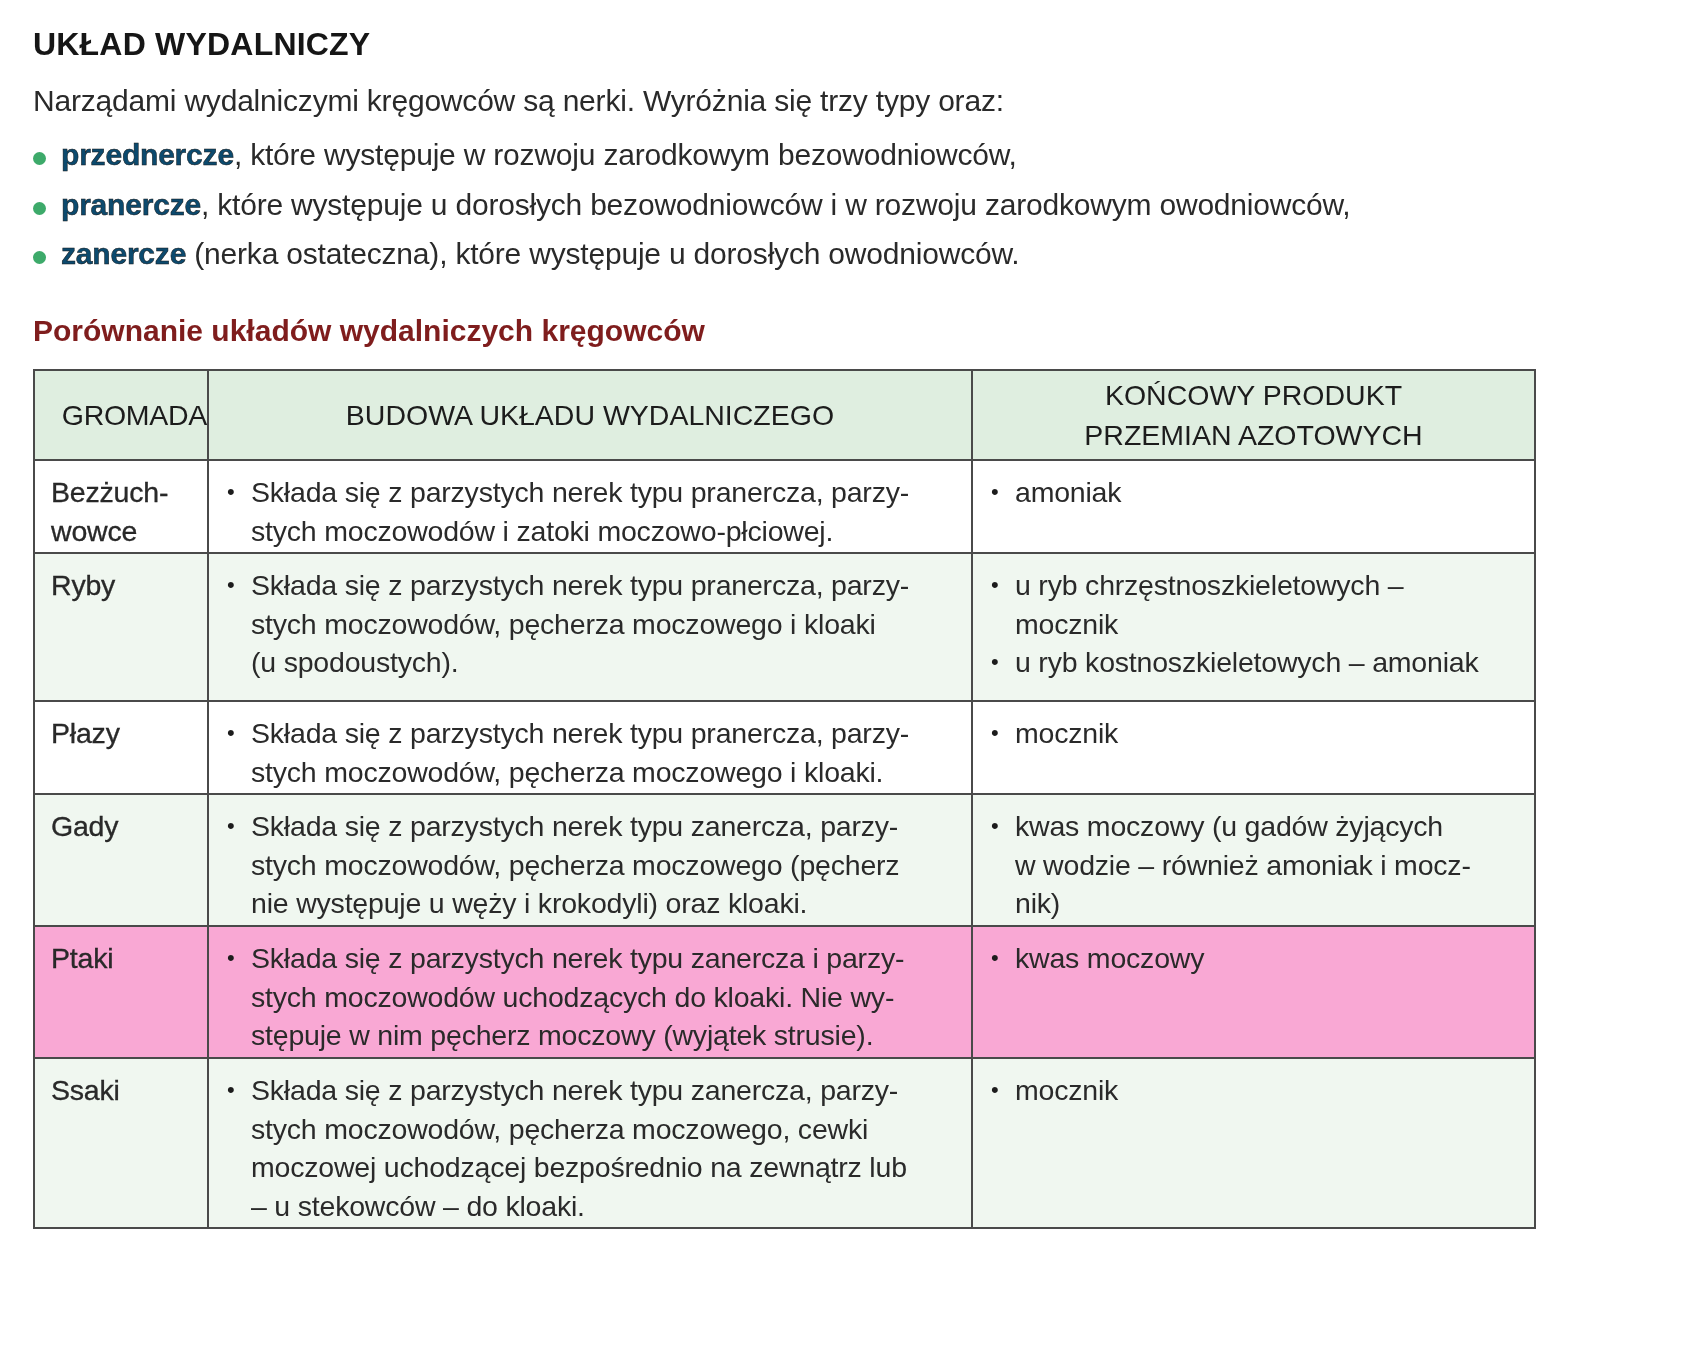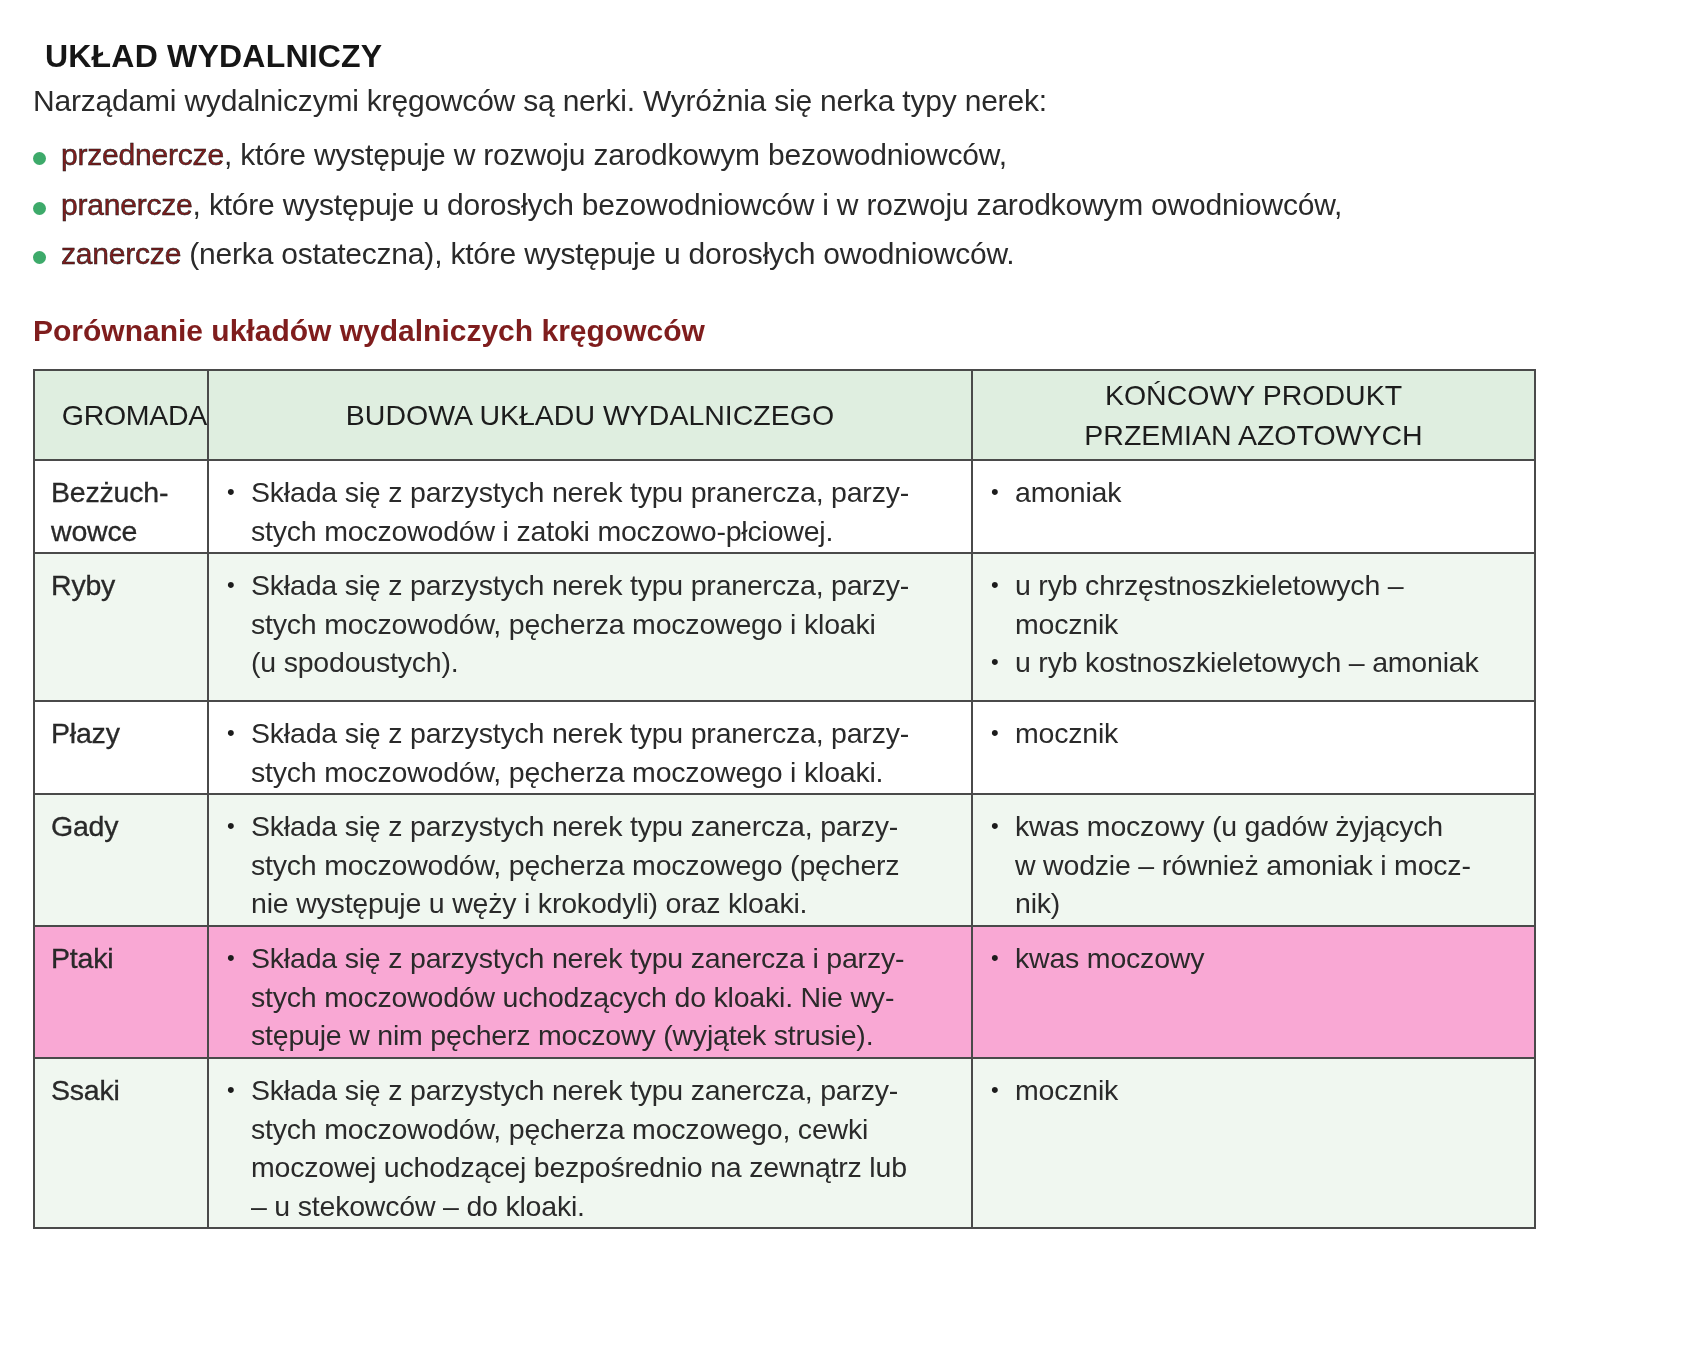--- a/index.html
+++ b/index.html
@@ -18,21 +18,21 @@
   .page {
     position: absolute;
     left: 33px;
     top: 0;
     width: 1501px;
   }
   .title {
     position: absolute;
     left: 0;
     top: 26px;
-    margin: 12px;
+    margin: 0;
     font-size: 32px;
     font-weight: 700;
     letter-spacing: 0.2px;
     color: #161616;
   }
   .intro {
     position: absolute;
     left: 0;
     top: 84px;
     margin: 0;
@@ -62,22 +62,22 @@
   .types .dot {
     display: inline-block;
     width: 13px;
     height: 13px;
     border-radius: 50%;
     margin-top: 14px;
     margin-right: 15px;
     flex-shrink: 0;
   }
   .types .term {
-    color: #7f1d1d;
-    font-weight: 400;
+    color: #0c4a6e;
+    font-weight: 700;
     -webkit-text-stroke: 0.5px #161616;
   }
   .subtitle {
     position: absolute;
     left: 0;
     top: 314px;
     margin: 0;
     font-size: 30px;
     font-weight: 700;
     color: #7f1d1d;
@@ -154,21 +154,21 @@
   tr.r5 { height: 132px; }
   tr.r6 { height: 170px; }
 </style>
 </head>
 <body>
 
 <div class="page">
 
   <h1 class="title">UKŁAD WYDALNICZY</h1>
 
-  <p class="intro">Narządami wydalniczymi kręgowców są nerki. Wyróżnia się nerka typy nerek:</p>
+  <p class="intro">Narządami wydalniczymi kręgowców są nerki. Wyróżnia się trzy typy oraz:</p>
 
   <ul class="types">
     <li>
       <span class="dot" style="background: rgb(61, 170, 106);"></span>
       <span>
         <span class="term">przednercze</span><span>, które występuje w rozwoju zarodkowym bezowodniowców,</span>
       </span>
     </li>
     <li>
       <span class="dot" style="background: rgb(61, 170, 106);"></span>

